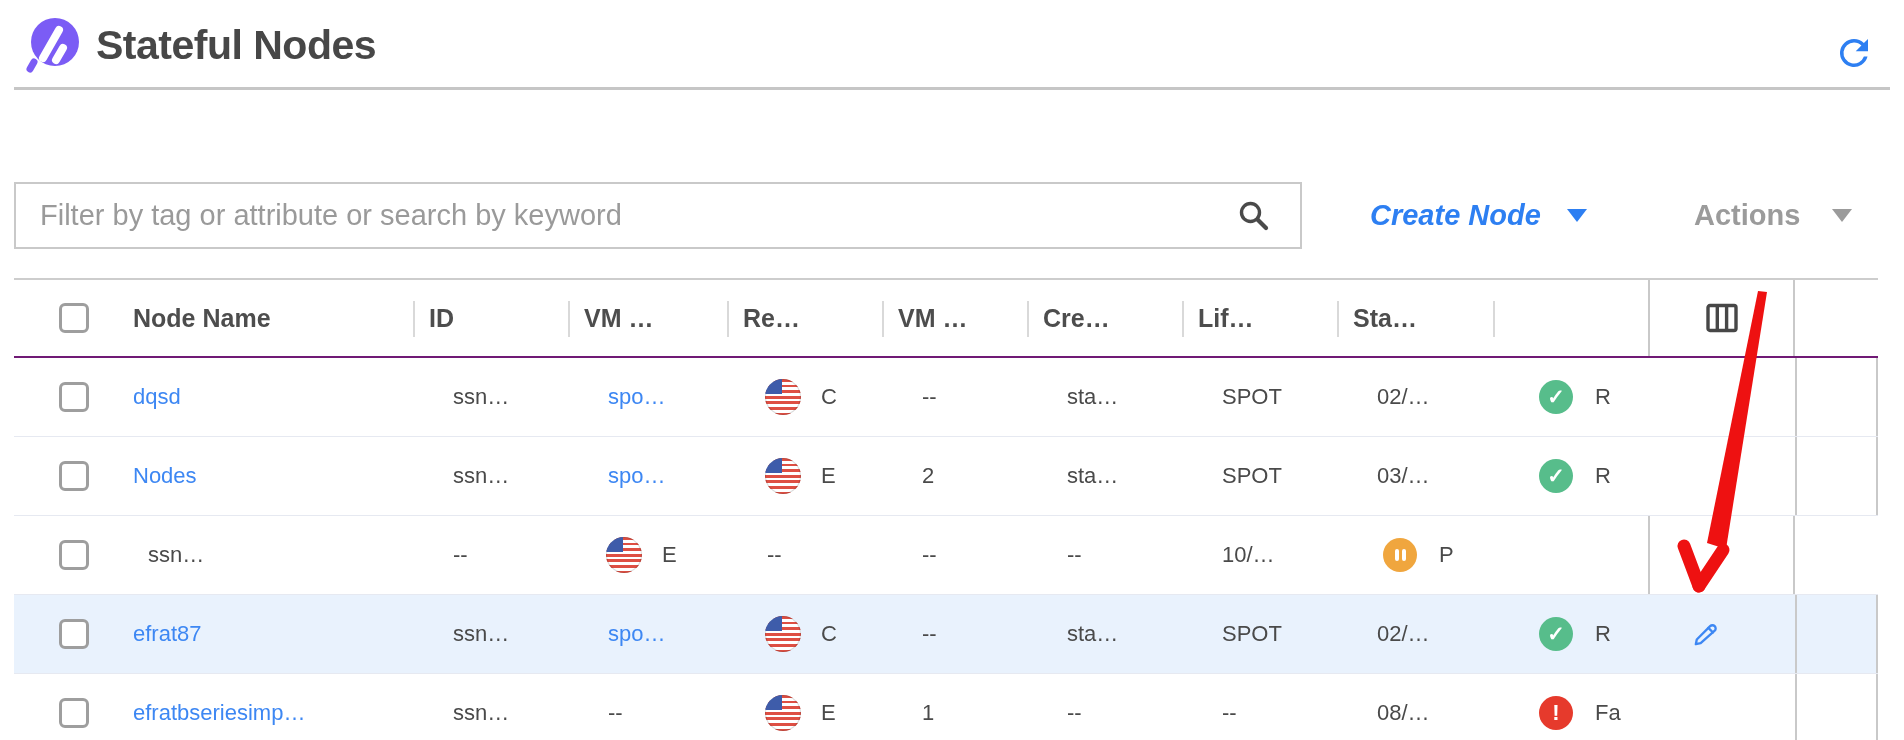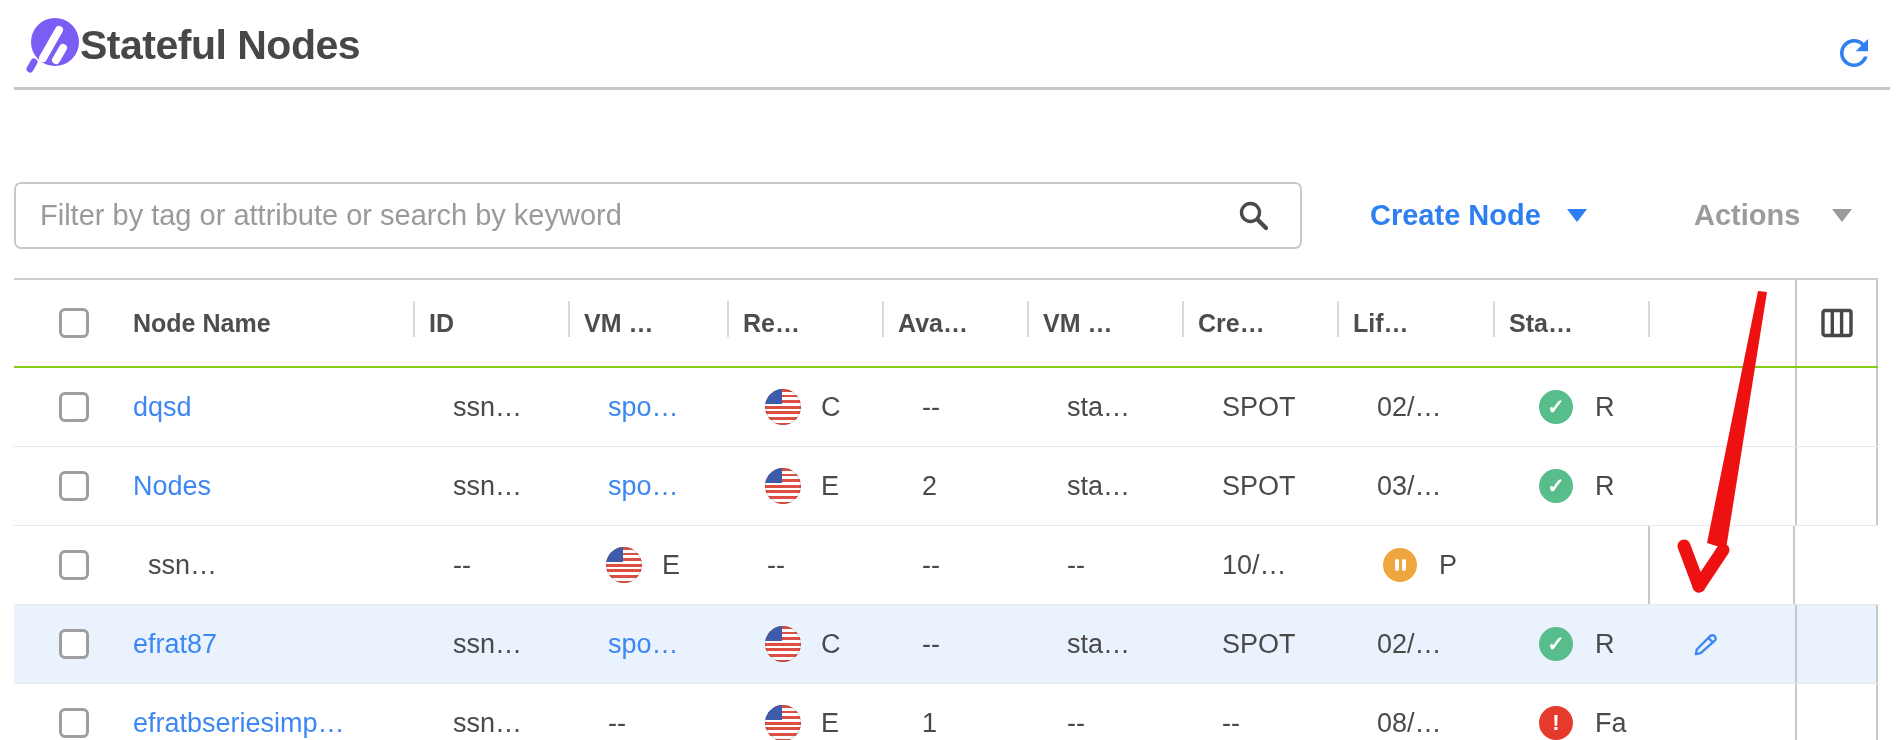--- a/index.html
+++ b/index.html
@@ -2,46 +2,46 @@
 <html><head>
 <meta charset="utf-8">
 <style>
   * { margin:0; padding:0; box-sizing:border-box; }
   html,body { width:1904px; height:740px; }
   body { font-family:"Liberation Sans", sans-serif; background:#fff; overflow:hidden; position:relative; color:#4a4a4a; }
 
   
   .page-header { position:absolute; left:0; top:0; width:1904px; height:90px; background:#fff; }
   .logo { position:absolute; left:24px; top:15px; width:58px; height:60px; }
-  .page-title { position:absolute; left:80px; top:22px; font-size:41px; font-weight:700; color:#474747; letter-spacing:-0.5px; }
+  .page-title { position:absolute; left:96px; top:22px; font-size:41px; font-weight:700; color:#474747; letter-spacing:-0.5px; }
   .refresh-btn { position:absolute; left:1832px; top:32px; width:44px; height:44px; cursor:pointer; border:none; background:none; }
   .header-divider { position:absolute; left:14px; top:87px; width:1876px; height:3px; background:#c6c6c6; }
 
   
-  .filter-input { position:absolute; left:14px; top:182px; width:1288px; height:67px; border:2px solid #c9c9c9; border-radius:7px; font-size:29px; color:#4a4a4a; padding:0 70px 0 24px; outline:none; font-family:"Liberation Sans", sans-serif; }
+  .filter-input { position:absolute; left:14px; top:182px; width:1288px; height:67px; border:2px solid #c9c9c9; border-radius:0; font-size:29px; color:#4a4a4a; padding:0 70px 0 24px; outline:none; font-family:"Liberation Sans", sans-serif; }
   .filter-input::placeholder { color:#9a9a9a; }
   .search-icon { position:absolute; left:1236px; top:198px; width:36px; height:36px; cursor:pointer; }
   .dropdown-btn { position:absolute; top:182px; height:67px; display:flex; align-items:center; border:none; background:none; cursor:pointer; font-family:"Liberation Sans", sans-serif; }
-  .create-node { left:1370px; gap:26px; }
+  .create-node { left:1370px; gap:26px;font-style:italic; }
   .create-node .lbl { font-size:29px; font-weight:700; color:#2d7ff2; }
   .actions { left:1694px; gap:32px;align-items:center; }
   .actions .lbl { font-size:29px; font-weight:700; color:#9b9b9b; }
   .caret { width:0; height:0; border-left:10px solid transparent; border-right:10px solid transparent; border-top:13px solid #2d7ff2; }
   .caret.gray { border-top-color:#9b9b9b; }
 
   
   .table { position:absolute; left:14px; top:278px; width:1864px; height:462px; border-top:2px solid #cdcdcd; overflow:hidden; background:#fff; }
   .row { display:grid; grid-template-columns:94px 305px 155px 159px 155px 145px 155px 155px 156px 155px 147px 83px; }
-  .thead { height:88px; border-bottom:2px solid #84cc16; }
+  .thead { height:78px; border-bottom:2px solid #701a75; }
   .tr { height:79px; border-bottom:1px solid #e6e9f1; background:#fff; }
   .tr.hl { background:#e9f2fd; }
   .cell, .th { display:flex; align-items:center; padding-left:40px; position:relative; overflow:hidden; white-space:nowrap; }
   .th { font-size:25px; font-weight:700; color:#4d4d4d;padding-left:16px; }
   .th.sep::before { content:""; position:absolute; left:0; top:21px; width:2px; height:36px; background:#d9d9d9; }
-  .cell { font-size:27px; color:#4a4a4a; }
+  .cell { font-size:22px; color:#4a4a4a; }
   .c-check { padding-left:45px; }
   .c-name { padding-left:25px; }
   .c-region { padding-left:38px; gap:20px; }
   .c-status { padding-left:46px; gap:22px; }
   .c-edit { padding-left:42px; }
   .c-cols { padding:0; justify-content:center; border-left:2px solid #c9c9c9; border-right:2px solid #c9c9c9; }
   .link { color:#3d87f3; text-decoration:none; cursor:pointer; }
   .plain { color:#4a4a4a;text-align:right; }
 
   .checkbox { width:30px; height:30px; border:3px solid #9e9e9e; border-radius:6px; background:#fff; display:inline-block; cursor:pointer; }
@@ -106,21 +106,20 @@
 
 <div class="table">
   <div class="row thead">
     <div class="th c-check">
         <span class="checkbox"></span>
       </div>
     <div class="th c-name">Node Name</div>
     <div class="th sep">ID</div>
     <div class="th sep">VM …</div>
     <div class="th sep">Re…</div>
-    <div class="th sep">Ava…</div>
     <div class="th sep">VM …</div>
     <div class="th sep">Cre…</div>
     <div class="th sep">Lif…</div>
     <div class="th sep">Sta…</div>
     <div class="th sep"></div>
     <div class="th c-cols">
       <span class="cols-icon">
         <svg viewBox="0 0 36 36" width="36" height="36" fill="none" stroke="#474747" stroke-width="3.4">
           <rect x="4" y="5.5" width="28" height="25" rx="2"></rect>
           <line x1="13.3" y1="5.5" x2="13.3" y2="30.5"></line>

